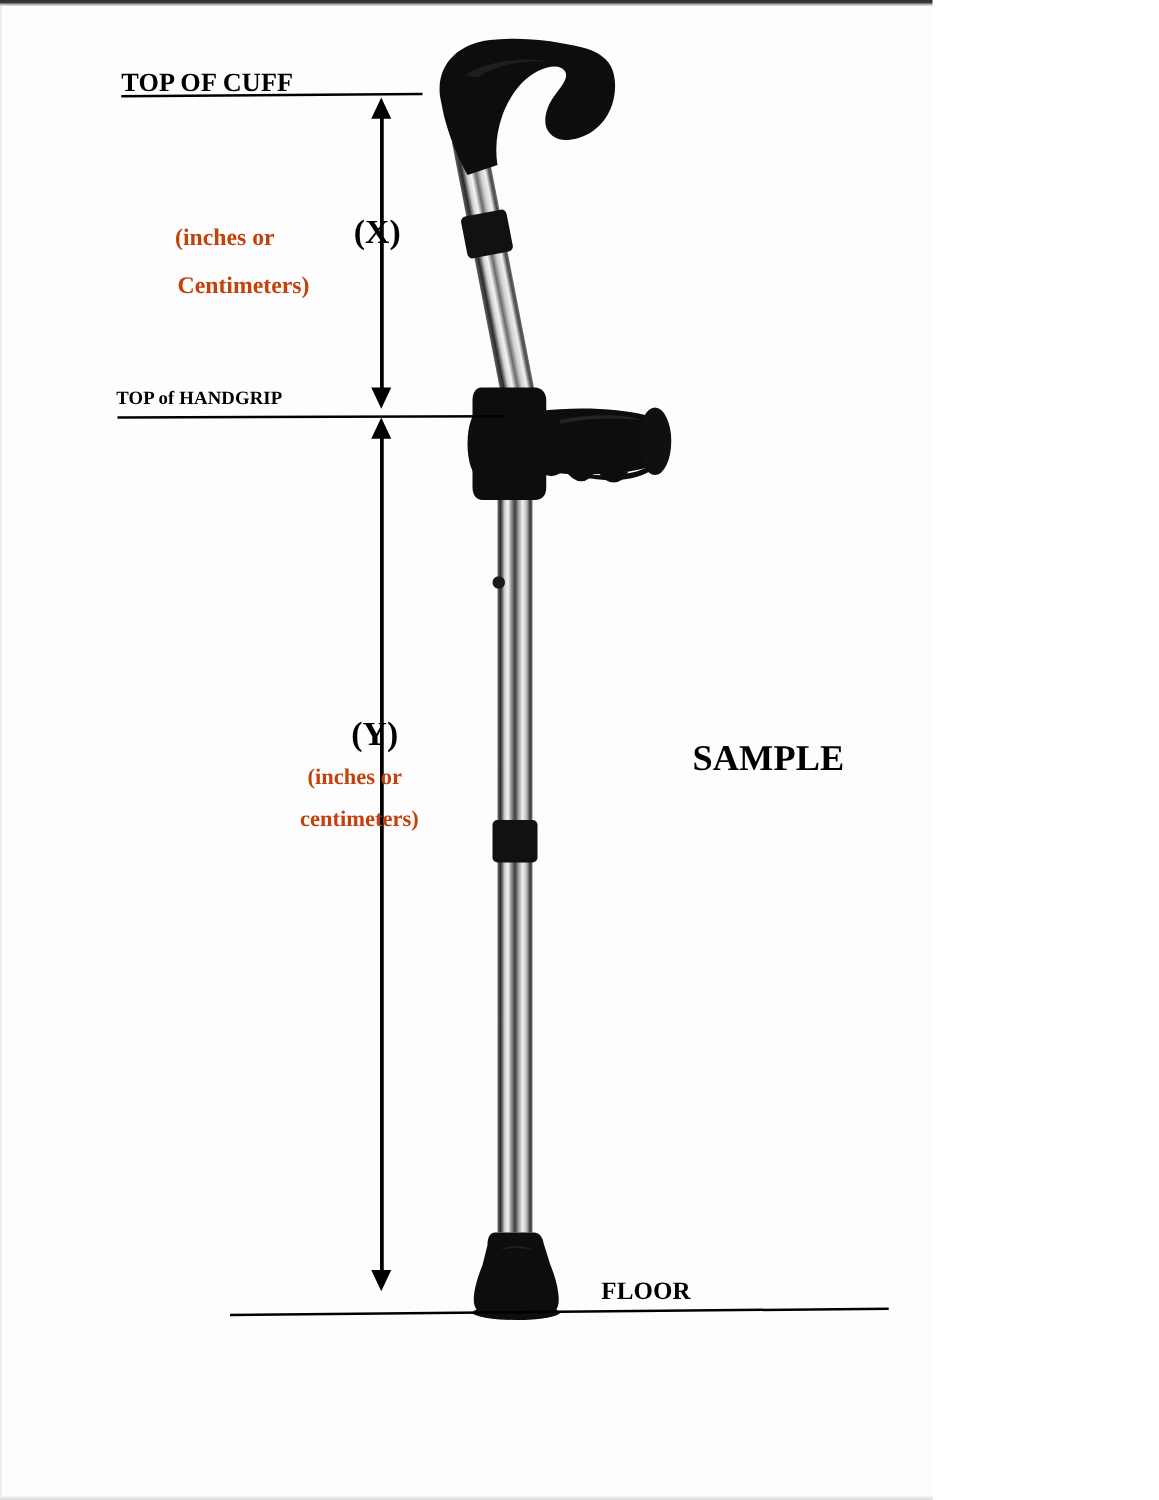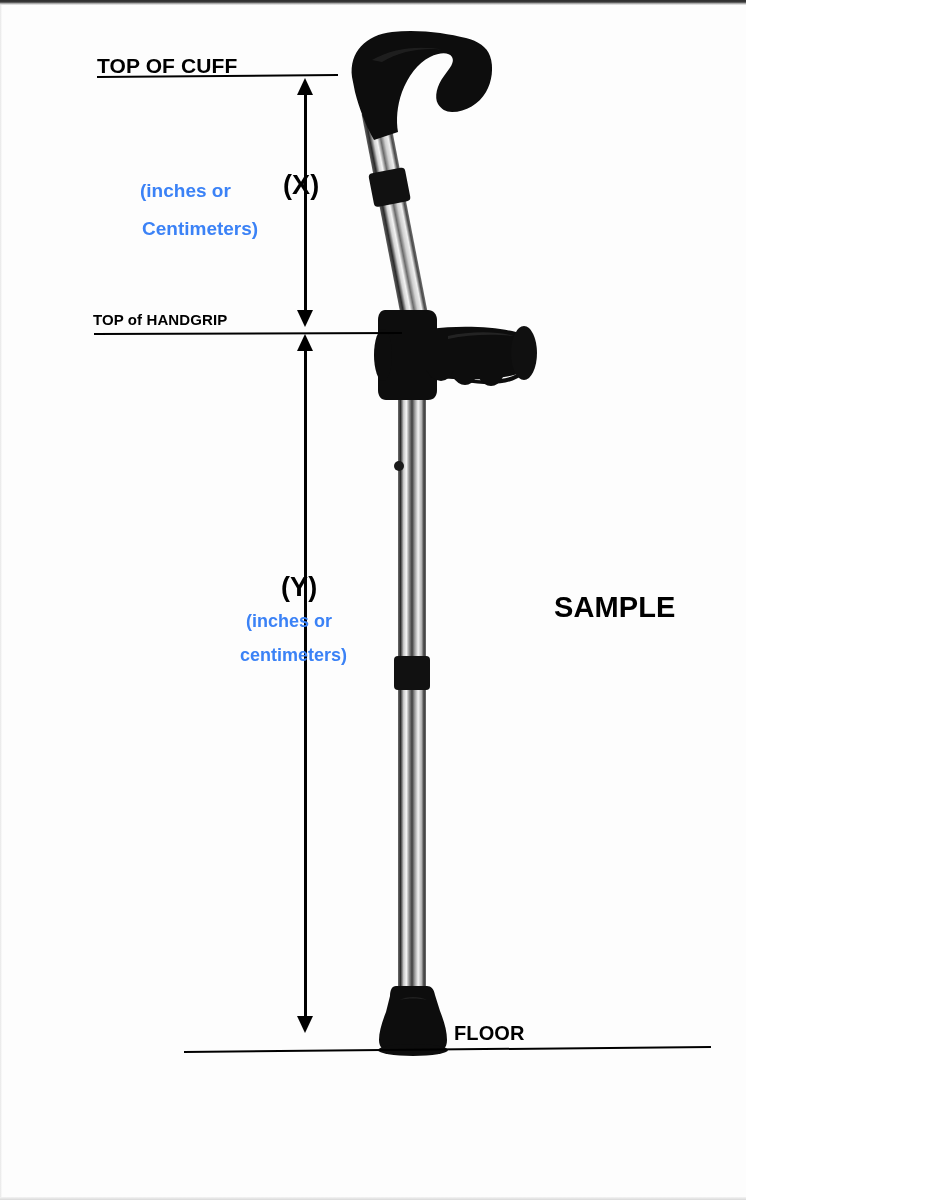--- a/index.html
+++ b/index.html
@@ -6,21 +6,21 @@
     margin: 0;
     padding: 0;
     background: #ffffff;
   }
   #page {
     position: relative;
     width: 746px;
     height: 1200px;
     background: #fdfdfd;
     overflow: hidden;
-    font-family: Liberation Sans, sans-serif;
+    font-family: Liberation Serif, serif;
     -webkit-font-smoothing: antialiased;
   }
 
   
   .scan-edge-top {
     position: absolute;
     left: 0; top: 0;
     width: 927px; height: 5px;
     background: linear-gradient(to bottom, #ララ, #3a3a3a 40%, #bdbdbd 75%, #f2f2f2);
     background: linear-gradient(to bottom, #2e2e2e, #3a3a3a 40%, #bdbdbd 75%, #f2f2f2);
@@ -41,31 +41,31 @@
   
   .lbl {
     position: absolute;
     font-weight: bold;
     color: #000000;
     white-space: nowrap;
     letter-spacing: 0.1px;
   }
   .lbl-cuff      { left: 97px;  top: 54px;  font-size: 21px; }
   .lbl-handgrip  { left: 93px;  top: 311px; font-size: 15px; }
-  .lbl-floor     { left: 454px; top: 1022px; font-size: 20px; }
+  .lbl-floor     { left: 481px; top: 1022px; font-size: 20px; }
   .lbl-sample    { left: 554px; top: 563px; font-size: 29px; margin-top: 28px; }
 
   .lbl-x         { left: 283px; top: 170px; font-size: 27px; }
   .lbl-y         { left: 281px; top: 572px; font-size: 27px; }
 
   .unit {
     position: absolute;
     font-weight: bold;
     font-size: 19px;
-    color: #3b82f6;
+    color: #c2410c;
     white-space: nowrap;
     text-align: right;
   }
   .unit-x1 { left: 140px; top: 180px; }
   .unit-x2 { left: 142px; top: 218px; }
   .unit-y1 { left: 246px; top: 611px; font-size: 18px; }
   .unit-y2 { left: 240px; top: 645px; font-size: 18px; }
 
   
   .rule {

